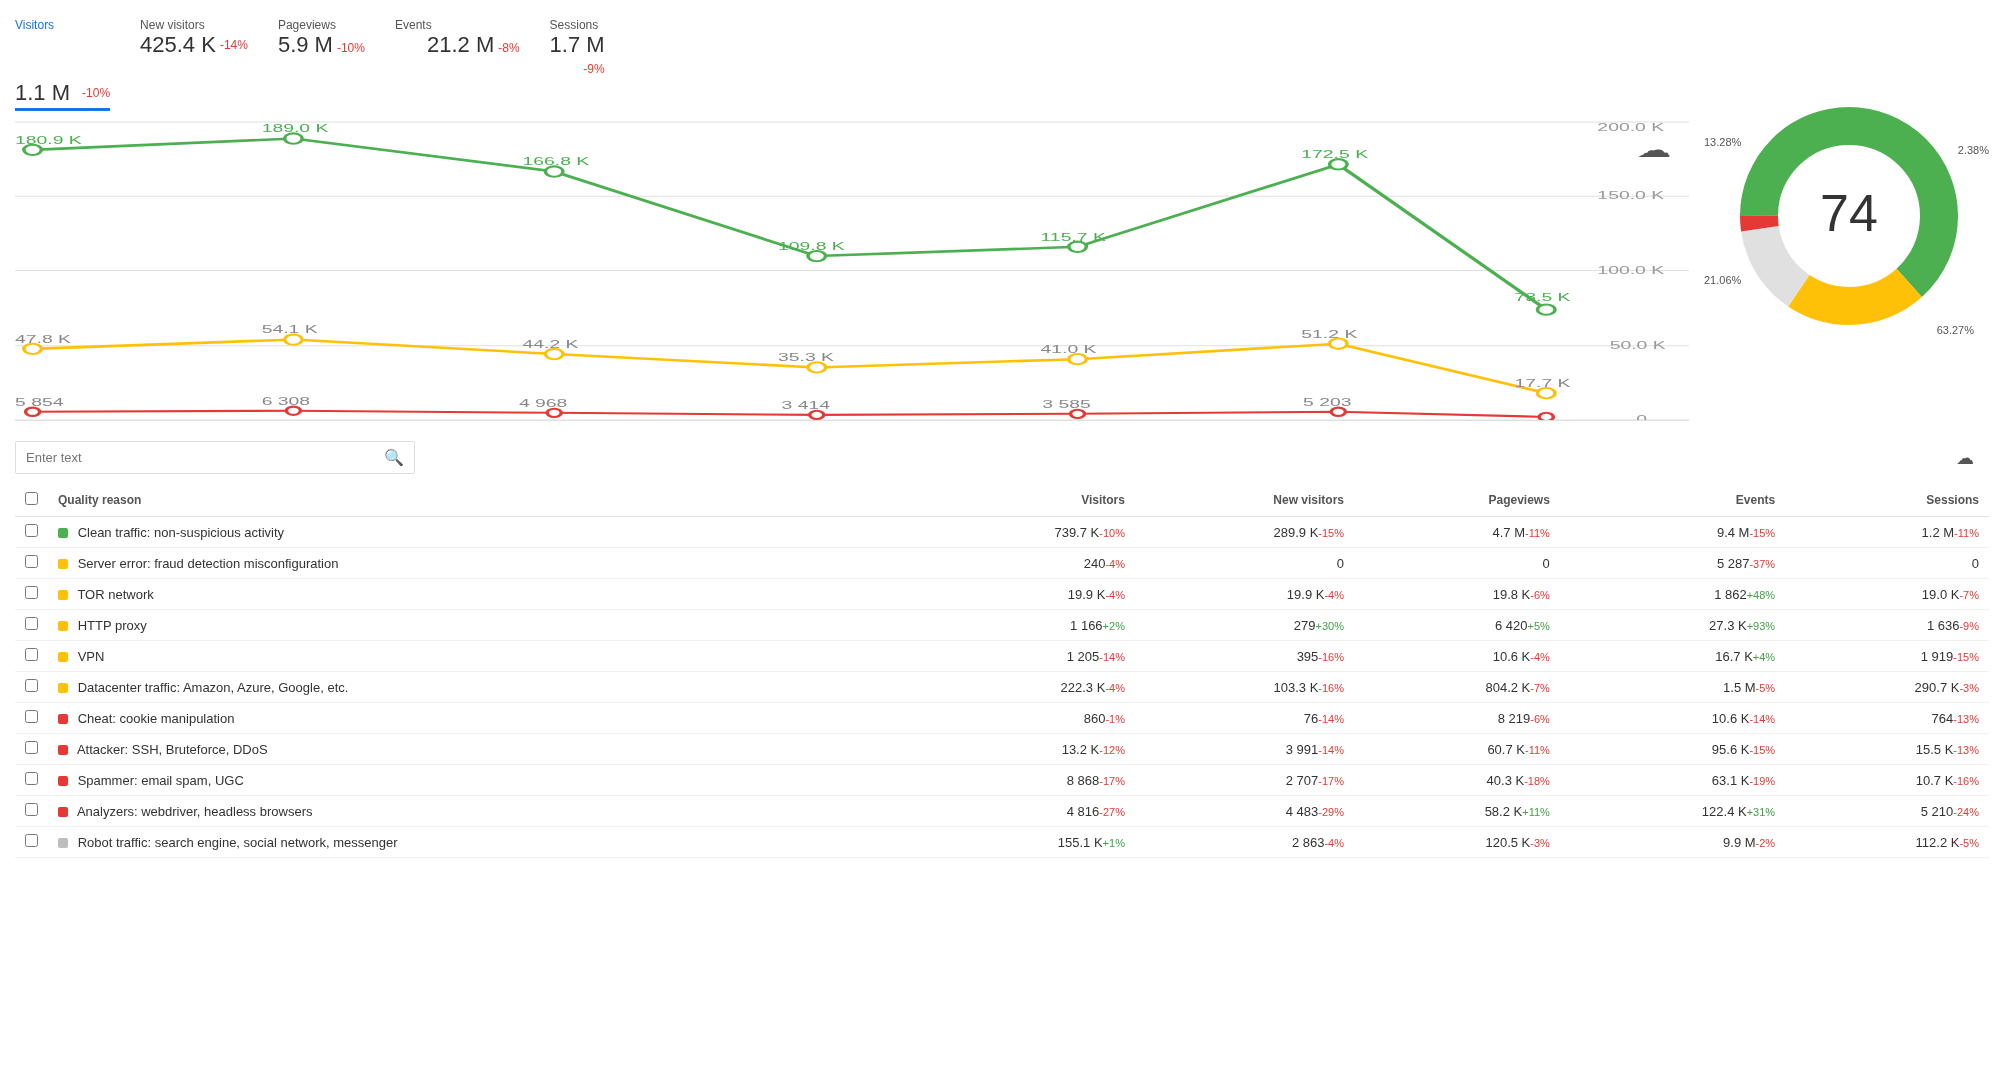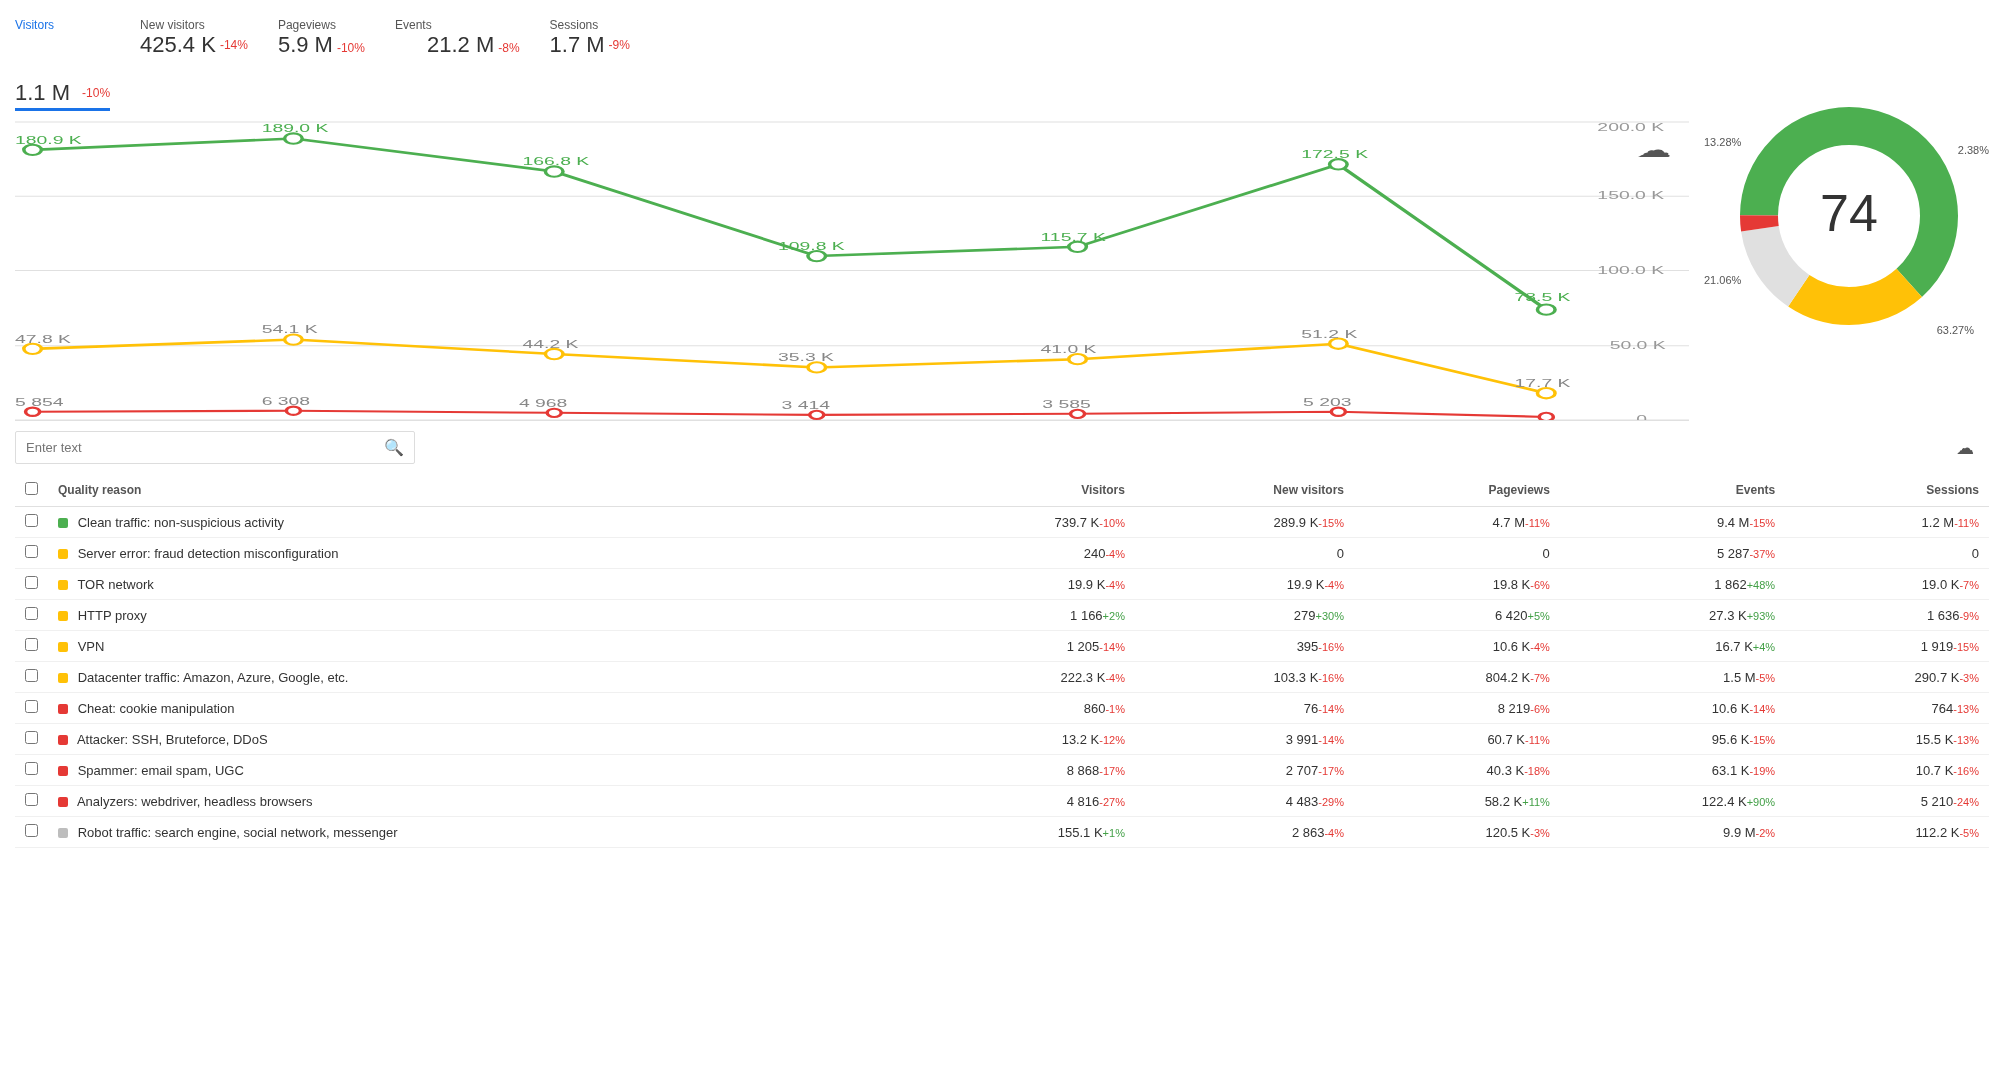--- a/index.html
+++ b/index.html
@@ -13,21 +13,21 @@
     .metric { cursor: pointer; }
     .metric-label { font-size: 12px; color: #555; }
     .metric-value { font-size: 22px; font-weight: 400; }
     .metric-change { font-size: 12px; }
     .metric-change.neg { color: #e53935; }
     .metric.active .metric-label { color: #1a73e8; }
     .metric-underline { height: 3px; background: #1a73e8; margin-top: 2px; width: 100%; }
     
     .line-chart-container { position: relative; height: 300px; border-bottom: 1px solid #e0e0e0; margin-bottom: 0; }
     
-    .bottom-section { padding: 10px 15px; }
+    .bottom-section { padding: 20px 15px; }
     .search-bar { display: flex; align-items: center; border: 1px solid #ddd; border-radius: 2px; padding: 6px 10px; width: 400px; margin-bottom: 10px; }
     .search-bar input { border: none; outline: none; flex: 1; font-size: 13px; color: #999; }
     .search-icon { color: #999; font-size: 16px; }
     .search-row { position: relative; }
     
     table { width: 100%; border-collapse: collapse; font-size: 13px; }
     thead tr { border-bottom: 1px solid #e0e0e0; }
     th { text-align: left; padding: 8px 10px; font-weight: 600; color: #555; font-size: 12px; }
     th.right { text-align: right; }
     td { padding: 7px 10px; border-bottom: 1px solid #f0f0f0; }
@@ -72,21 +72,21 @@
         <div class="metric">
     <div class="metric-label">Events</div>
     <div style="display:flex;align-items:baseline;gap:4px;margin-left:32px;">
       <span class="metric-value">21.2 M</span>
       <span class="metric-change neg">-8%</span>
     </div>
 
   </div>
         <div class="metric">
     <div class="metric-label">Sessions</div>
-    <div style="display:flex;align-items:center;gap:4px;">
+    <div style="display:flex;align-items:flex-end;gap:4px;flex-direction:column;">
       <span class="metric-value">1.7 M</span>
       <span class="metric-change neg">-9%</span>
     </div>
 
   </div>
       </div>
 
     <div class="line-chart-container">
       <svg id="line-chart-svg" width="100%" height="100%" viewBox="0 0 950 290" preserveAspectRatio="none" style="position:absolute;top:0;left:0;">
 
@@ -318,21 +318,21 @@
   </tr>
         <tr>
     <td class="row-check"><input type="checkbox" style=""></td>
     <td>
       <span class="color-dot" style="background:#e53935;"></span>
       <span>Analyzers: webdriver, headless browsers</span>
     </td>
     <td class="right"><span>4 816</span><span class="val-change neg">-27%</span></td>
     <td class="right"><span>4 483</span><span class="val-change neg">-29%</span></td>
     <td class="right"><span>58.2 K</span><span class="val-change pos">+11%</span></td>
-    <td class="right"><span>122.4 K</span><span class="val-change pos">+90%</span></td>
+    <td class="right"><span>122.4 K</span><span class="val-change pos">+31%</span></td>
     <td class="right"><span>5 210</span><span class="val-change neg">-24%</span></td>
   </tr>
         <tr>
     <td class="row-check"><input type="checkbox" style=""></td>
     <td>
       <span class="color-dot" style="background:#bdbdbd;"></span>
       <span>Robot traffic: search engine, social network, messenger</span>
     </td>
     <td class="right"><span>155.1 K</span><span class="val-change pos">+1%</span></td>
     <td class="right"><span>2 863</span><span class="val-change neg">-4%</span></td>

